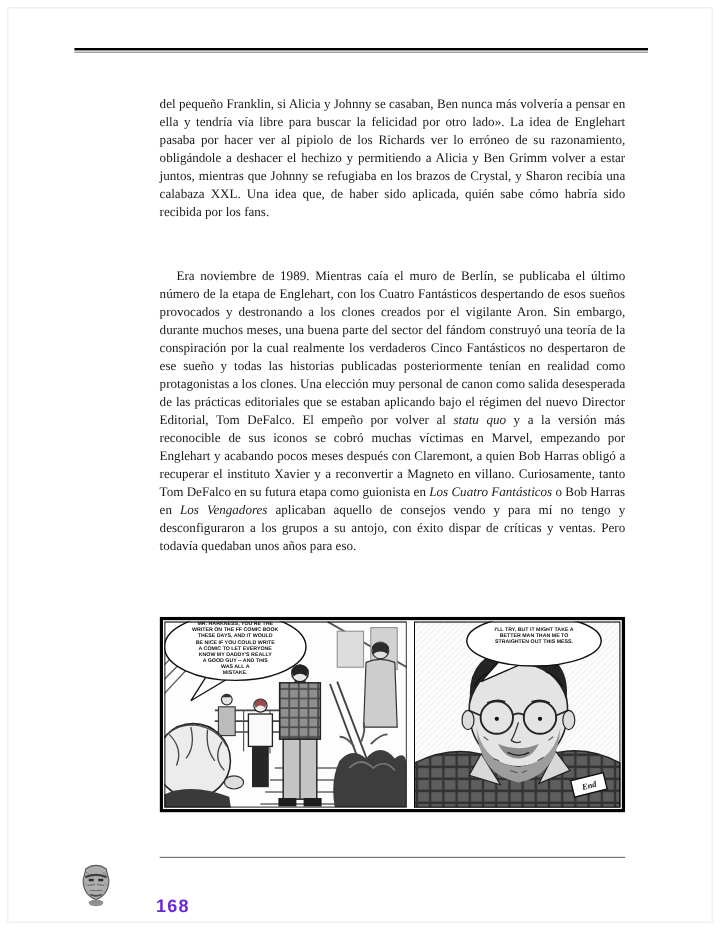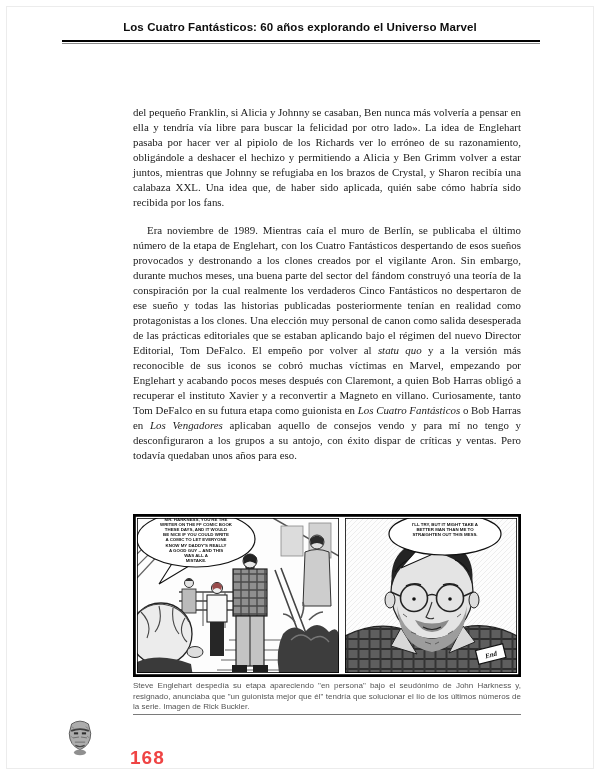--- a/index.html
+++ b/index.html
@@ -13,48 +13,47 @@
     font-family:"Liberation Sans","DejaVu Sans",sans-serif;font-weight:bold;
     font-size:11.5px;letter-spacing:.1px;color:#0d0d0d;
   }
   .head-rule{
     position:absolute;top:40px;left:62px;right:60px;height:1px;
     border-top:2px solid #000;border-bottom:1px solid #8a8a8a;
   }
   .bodycol{position:absolute;left:133px;width:388px;text-align:justify;}
   .para{font-size:10.9px;line-height:15px;margin:0;}
   .para em{font-style:italic;}
-  #p1{top:105px;}
+  #p1{top:80px;}
   #p2{top:211px;text-indent:14px;margin-top:12px;}
   .bodycol.abs{position:absolute;}
   .comic-wrap{position:absolute;left:133px;top:514px;width:388px;height:163px;}
   .caption{
     position:absolute;left:133px;top:681px;width:388px;
     font-family:"Liberation Sans","DejaVu Sans",sans-serif;
     font-size:8px;line-height:10.5px;color:#555;text-align:justify;
   }
   .caption-rule{position:absolute;left:133px;top:714px;width:388px;border-top:1px solid #7a7a7a;height:0;}
   .thing-icon{position:absolute;left:66px;top:717px;width:28px;height:40px;}
   .folio{
     position:absolute;left:130px;top:747px;
     font-family:"Liberation Sans","DejaVu Sans",sans-serif;
-    font-weight:bold;font-size:19px;letter-spacing:1px;color:#ef4444;
+    font-weight:bold;font-size:15px;letter-spacing:1px;color:#6d28d9;
   }
   svg text.balloon{
     font-family:"Liberation Sans","DejaVu Sans",sans-serif;
     font-weight:bold;fill:#111;
   }
 </style>
 </head>
 <body>
 
 <div class="page">
   <div class="scan-edge"></div>
 
-  <div class="running-head">Los Cuatro Fantásticos: 60 años explorando el Universo Marvel</div>
   <div class="head-rule"></div>
 
   <p id="p1" class="para bodycol abs"><span>del pequeño Franklin, si Alicia y Johnny se casaban, Ben nunca más volvería a pensar en ella y tendría vía libre para buscar la felicidad por otro lado». La idea de Englehart pasaba por hacer ver al pipiolo de los Richards ver lo erróneo de su razonamiento, obligándole a deshacer el hechizo y permitiendo a Alicia y Ben Grimm volver a estar juntos, mientras que Johnny se refugiaba en los brazos de Crystal, y Sharon recibía una calabaza XXL. Una idea que, de haber sido aplicada, quién sabe cómo habría sido recibida por los fans.</span></p>
 
   <p id="p2" class="para bodycol abs"><span>Era noviembre de 1989. Mientras caía el muro de Berlín, se publicaba el último número de la etapa de Englehart, con los Cuatro Fantásticos despertando de esos sueños provocados y destronando a los clones creados por el vigilante Aron. Sin embargo, durante muchos meses, una buena parte del sector del fándom construyó una teoría de la conspiración por la cual realmente los verdaderos Cinco Fantásticos no despertaron de ese sueño y todas las historias publicadas posteriormente tenían en realidad como protagonistas a los clones. Una elección muy personal de canon como salida desesperada de las prácticas editoriales que se estaban aplicando bajo el régimen del nuevo Director Editorial, Tom DeFalco. El empeño por volver al </span><em>statu quo</em><span> y a la versión más reconocible de sus iconos se cobró muchas víctimas en Marvel, empezando por Englehart y acabando pocos meses después con Claremont, a quien Bob Harras obligó a recuperar el instituto Xavier y a reconvertir a Magneto en villano. Curiosamente, tanto Tom DeFalco en su futura etapa como guionista en </span><em>Los Cuatro Fantásticos</em><span> o Bob Harras en </span><em>Los Vengadores</em><span> aplicaban aquello de consejos vendo y para mí no tengo y desconfiguraron a los grupos a su antojo, con éxito dispar de críticas y ventas. Pero todavía quedaban unos años para eso.</span></p>
 
   <div class="comic-wrap">
     <svg viewBox="0 0 388 163" width="388" height="163">
       <defs>
         <clipPath id="clipL">
@@ -167,21 +166,20 @@
         </g>
         <rect x="212" y="4" width="172" height="155" fill="none" stroke="#000" stroke-width="1.6"></rect>
       </g>
 
       <rect x="206" y="0" width="6" height="163" fill="#fff"></rect>
       <rect x="206.8" y="4" width="4.4" height="155" fill="#fff"></rect>
       <rect x="1.4" y="1.4" width="385.2" height="160.2" fill="none" stroke="#000" stroke-width="2.8"></rect>
     </svg>
   </div>
 
-  <div class="caption">Steve Englehart despedía su etapa apareciendo "en persona" bajo el seudónimo de John Harkness y, resignado, anunciaba que "un guionista mejor que él" tendría que solucionar el lío de los últimos números de la serie. Imagen de Rick Buckler.</div>
   <div class="caption-rule"></div>
 
   <svg class="thing-icon" viewBox="0 0 30 42">
     <path d="M6,7 Q15,1 24,7 L26.5,17 Q26.5,30 15,34.5 Q3.5,30 3.5,17 Z" fill="#adadad" stroke="#555" stroke-width="1"></path>
     <path d="M5.5,14.5 Q15,10.5 24.5,14.5" stroke="#3f3f3f" stroke-width="2" fill="none"></path>
     <rect x="8.5" y="16" width="4.5" height="2.2" fill="#2e2e2e"></rect>
     <rect x="17" y="16" width="4.5" height="2.2" fill="#2e2e2e"></rect>
     <path d="M7.5,22 L14,21 M16,21 L22.5,22 M9.5,26.5 H20.5" stroke="#6d6d6d" stroke-width="1"></path>
     <path d="M10,30 Q15,32.5 20,30" stroke="#474747" stroke-width="1.4" fill="none"></path>
     <path d="M6,10 l3,2 M21,10 l3,2 M5,20 l2.5,2 M22.5,20 l2.5,2" stroke="#7d7d7d" stroke-width="0.8"></path>

